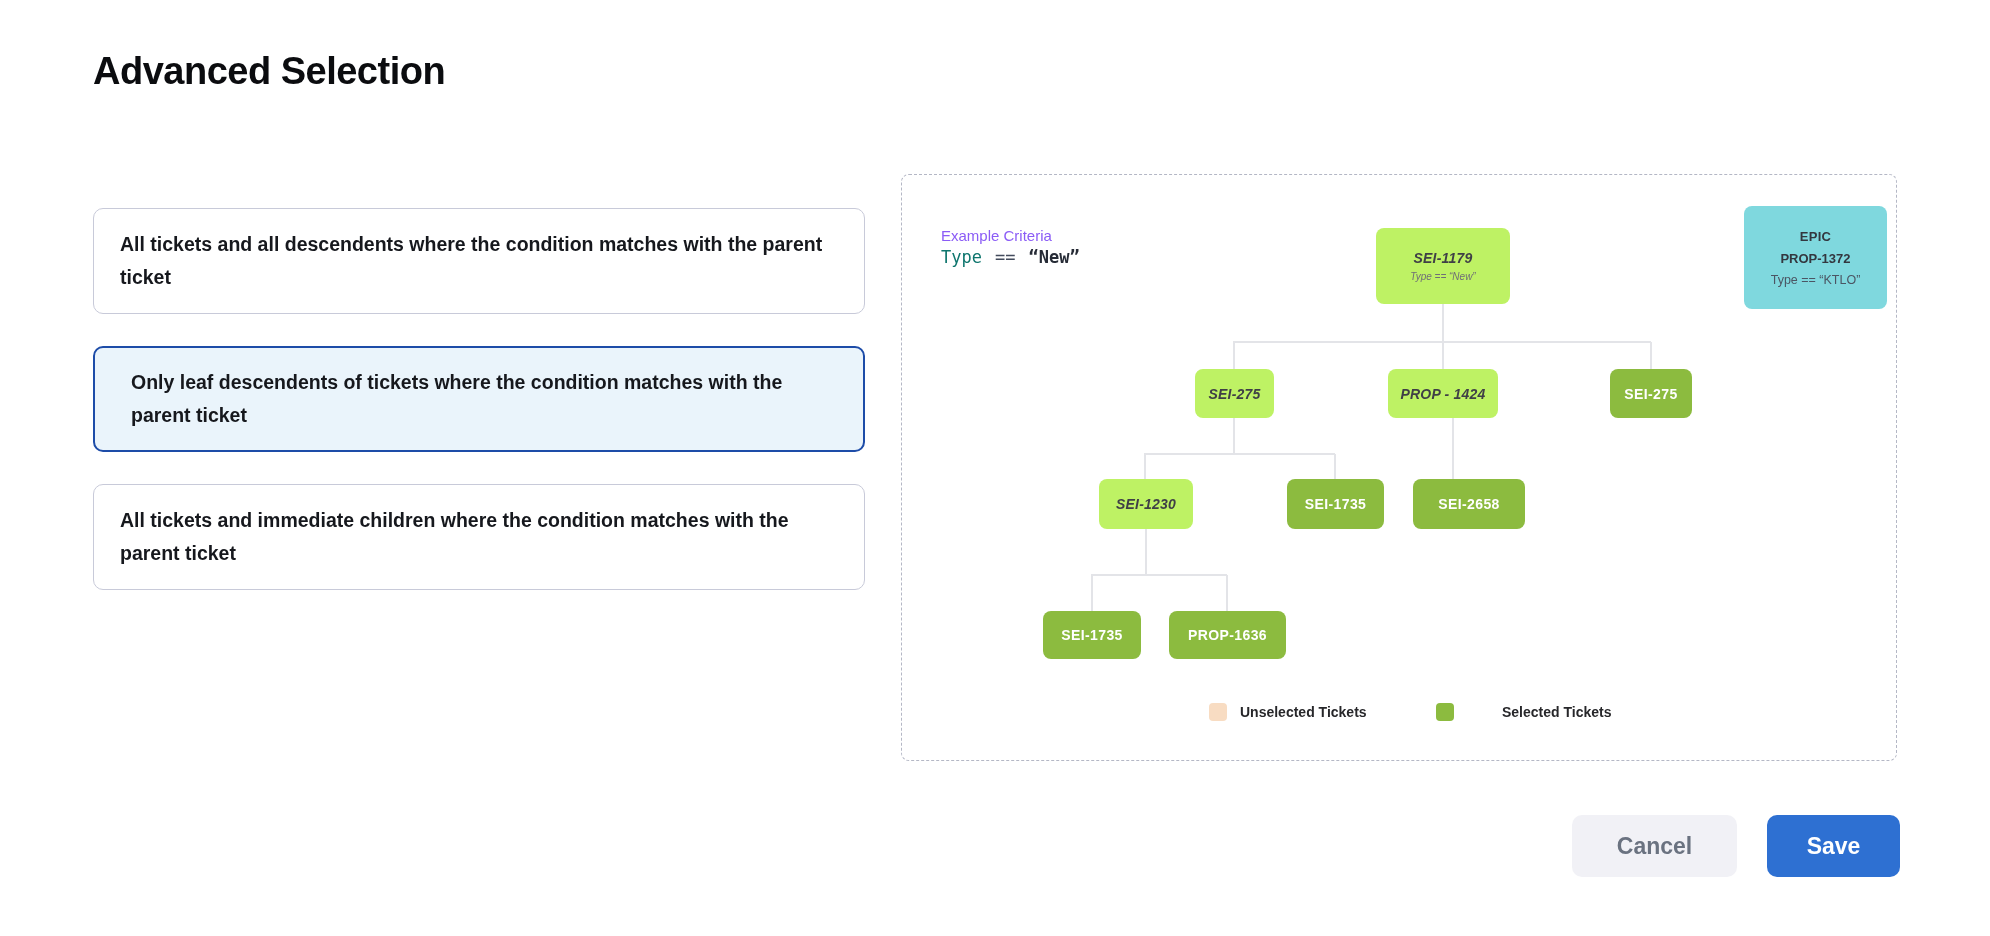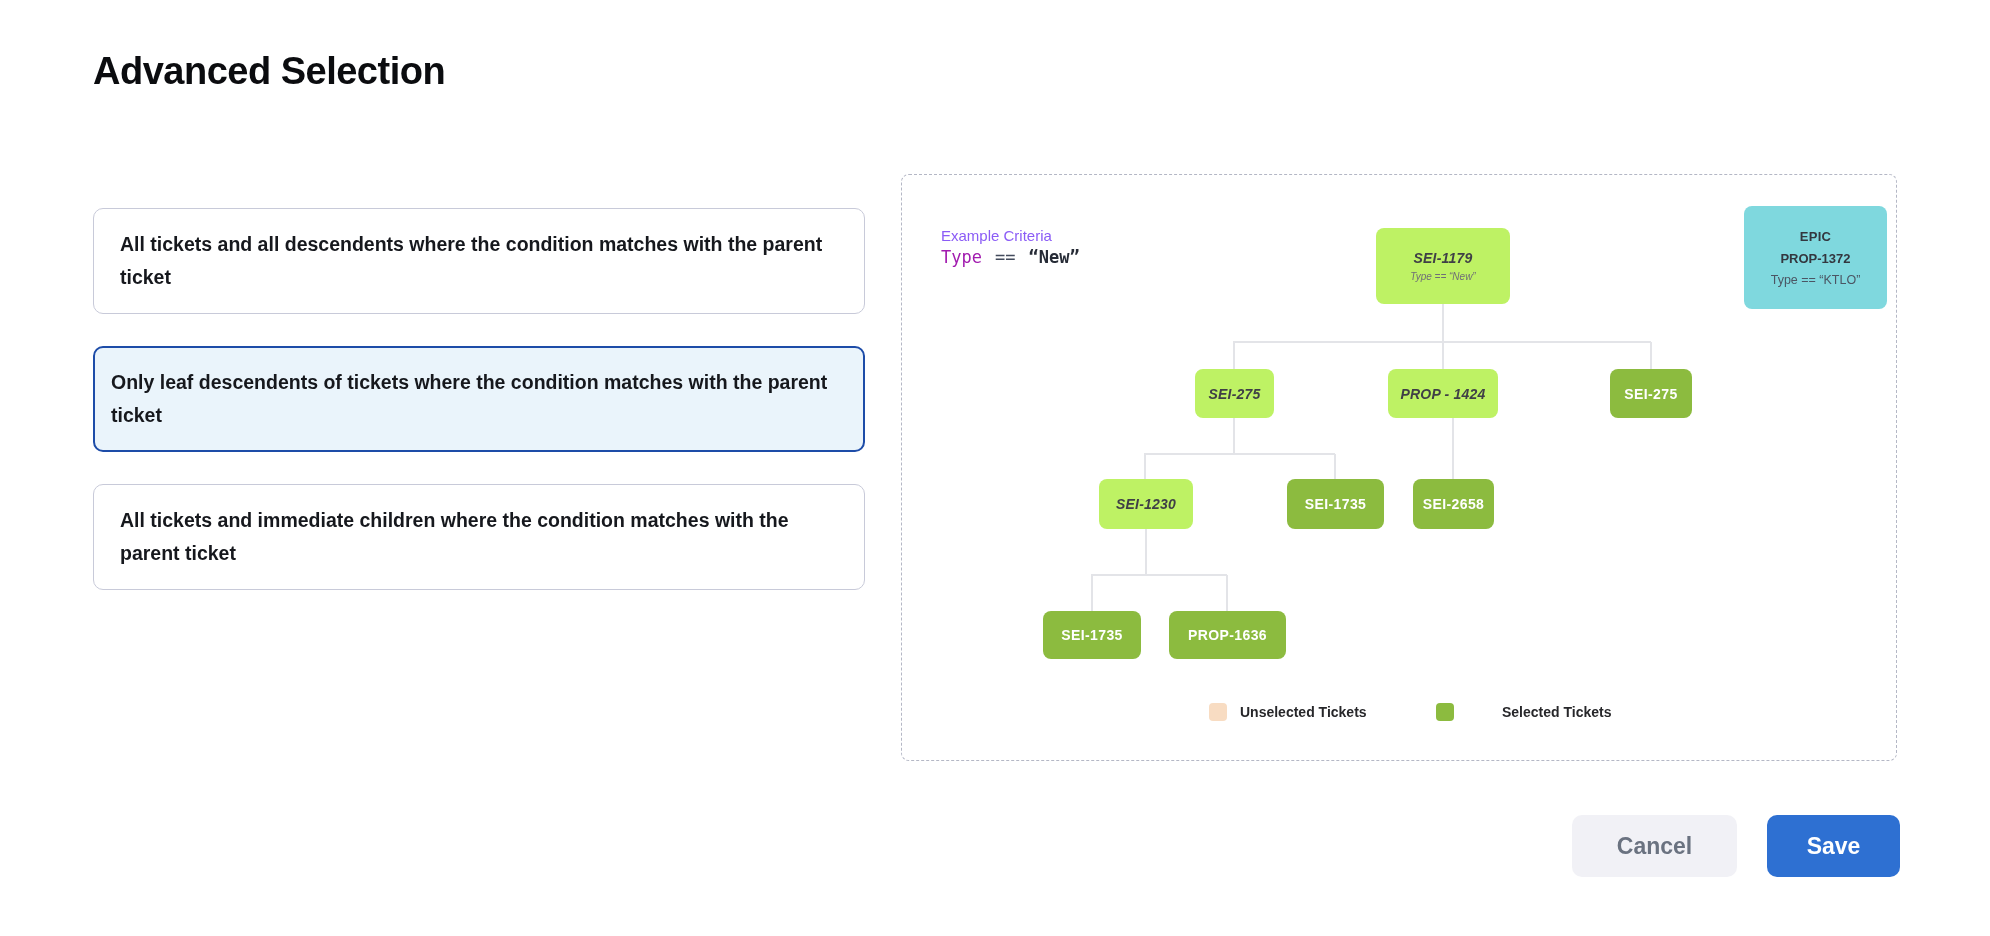--- a/index.html
+++ b/index.html
@@ -15,38 +15,38 @@
   }
 
   
   .options { position:absolute; left:93px; top:208px; width:772px; }
   .option-card {
     background:#ffffff; border:1px solid #c8cad9; border-radius:10px;
     padding:19px 26px; margin-bottom:32px; cursor:pointer;
     font-size:19.5px; line-height:33px; font-weight:600; color:#16181d;
   }
   .option-card.selected {
-    background:#eaf4fb; border:2px solid #1d4ca8; padding:18px 16px;
+    background:#eaf4fb; border:2px solid #1d4ca8; padding:18px 36px;
   }
 
   
   .example-panel {
     position:absolute; left:901px; top:174px; width:996px; height:587px;
     border:1px dashed #b4b7c5; border-radius:8px; background:#ffffff;
   }
   .criteria-heading {
     position:absolute; left:39px; top:40px;
     font-size:15px; color:#8b5cf6;margin-top:12px;
   }
   .criteria-line {
     position:absolute; left:39px; top:72px;
     font-family:"DejaVu Sans Mono", monospace; font-size:17px;
     display:flex; gap:13px; align-items:baseline;
   }
-  .criteria-field { color:#a21caf; }
+  .criteria-field { color:#0f766e; }
   .criteria-op { color:#434b5c; }
   .criteria-value { color:#262b36; font-weight:700; }
 
   
   .node {
     position:absolute; border-radius:8px;
     display:flex; flex-direction:column; align-items:center; justify-content:center;
     text-align:center;
   }
   .node .nid { font-size:14px; font-weight:700; letter-spacing:0.2px; }
@@ -60,21 +60,21 @@
   .epic-card .eline2 { font-size:13px; font-weight:700; margin-top:7px; }
   .epic-card .eline3 { font-size:12.5px; color:#4b5563; margin-top:7px; }
 
   .nd-root  { left:474px; top:53px;  width:134px; height:76px; }
   .nd-epic  { left:842px; top:31px;  width:143px; height:103px; }
   .nd-l2a   { left:293px; top:194px; width:79px;  height:49px; }
   .nd-l2b   { left:486px; top:194px; width:110px; height:49px; }
   .nd-l2c   { left:708px; top:194px; width:82px;  height:49px; }
   .nd-l3a   { left:197px; top:304px; width:94px;  height:50px; }
   .nd-l3b   { left:385px; top:304px; width:97px;  height:50px; }
-  .nd-l3c   { left:511px; top:304px; width:81px; height:50px; }
+  .nd-l3c   { left:511px; top:304px; width:112px; height:50px; }
   .nd-l4a   { left:141px; top:436px; width:98px;  height:48px; }
   .nd-l4b   { left:267px; top:436px; width:117px; height:48px;justify-content:center; }
 
   
   .cline { position:absolute; background:#e3e4e8; }
   .cv { width:2px; } .ch { height:2px; }
   .c1  { left:540px; top:129px; height:38px; }
   .c2  { left:331px; top:166px; width:418px; }
   .c3  { left:331px; top:167px; height:27px; }
   .c4  { left:540px; top:167px; height:27px; }

